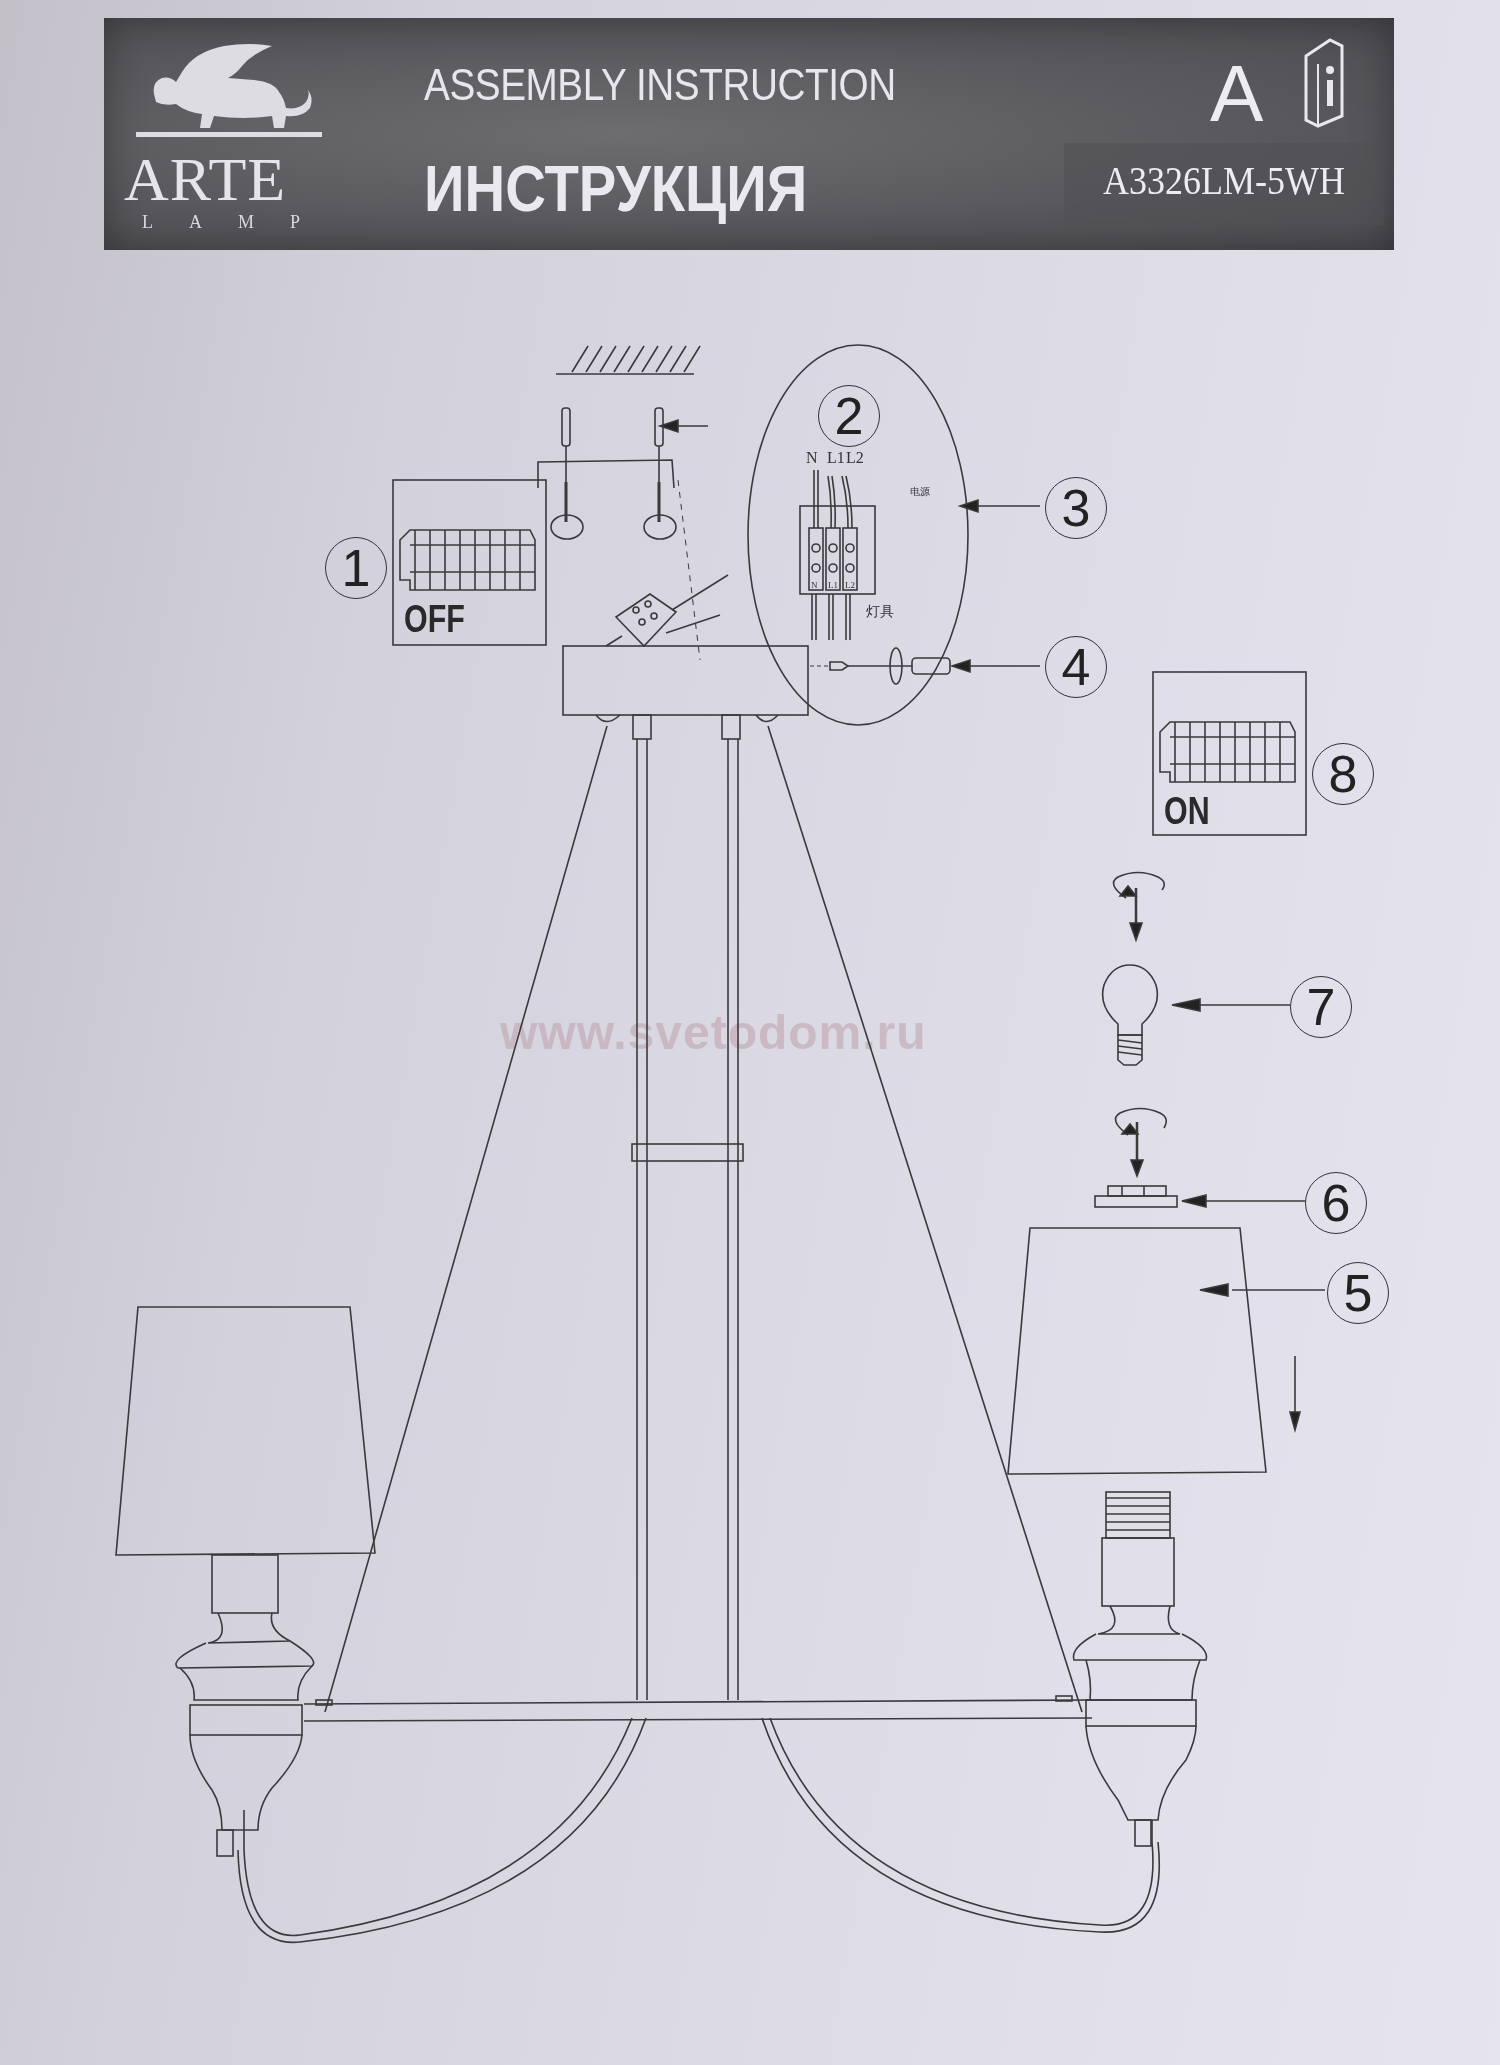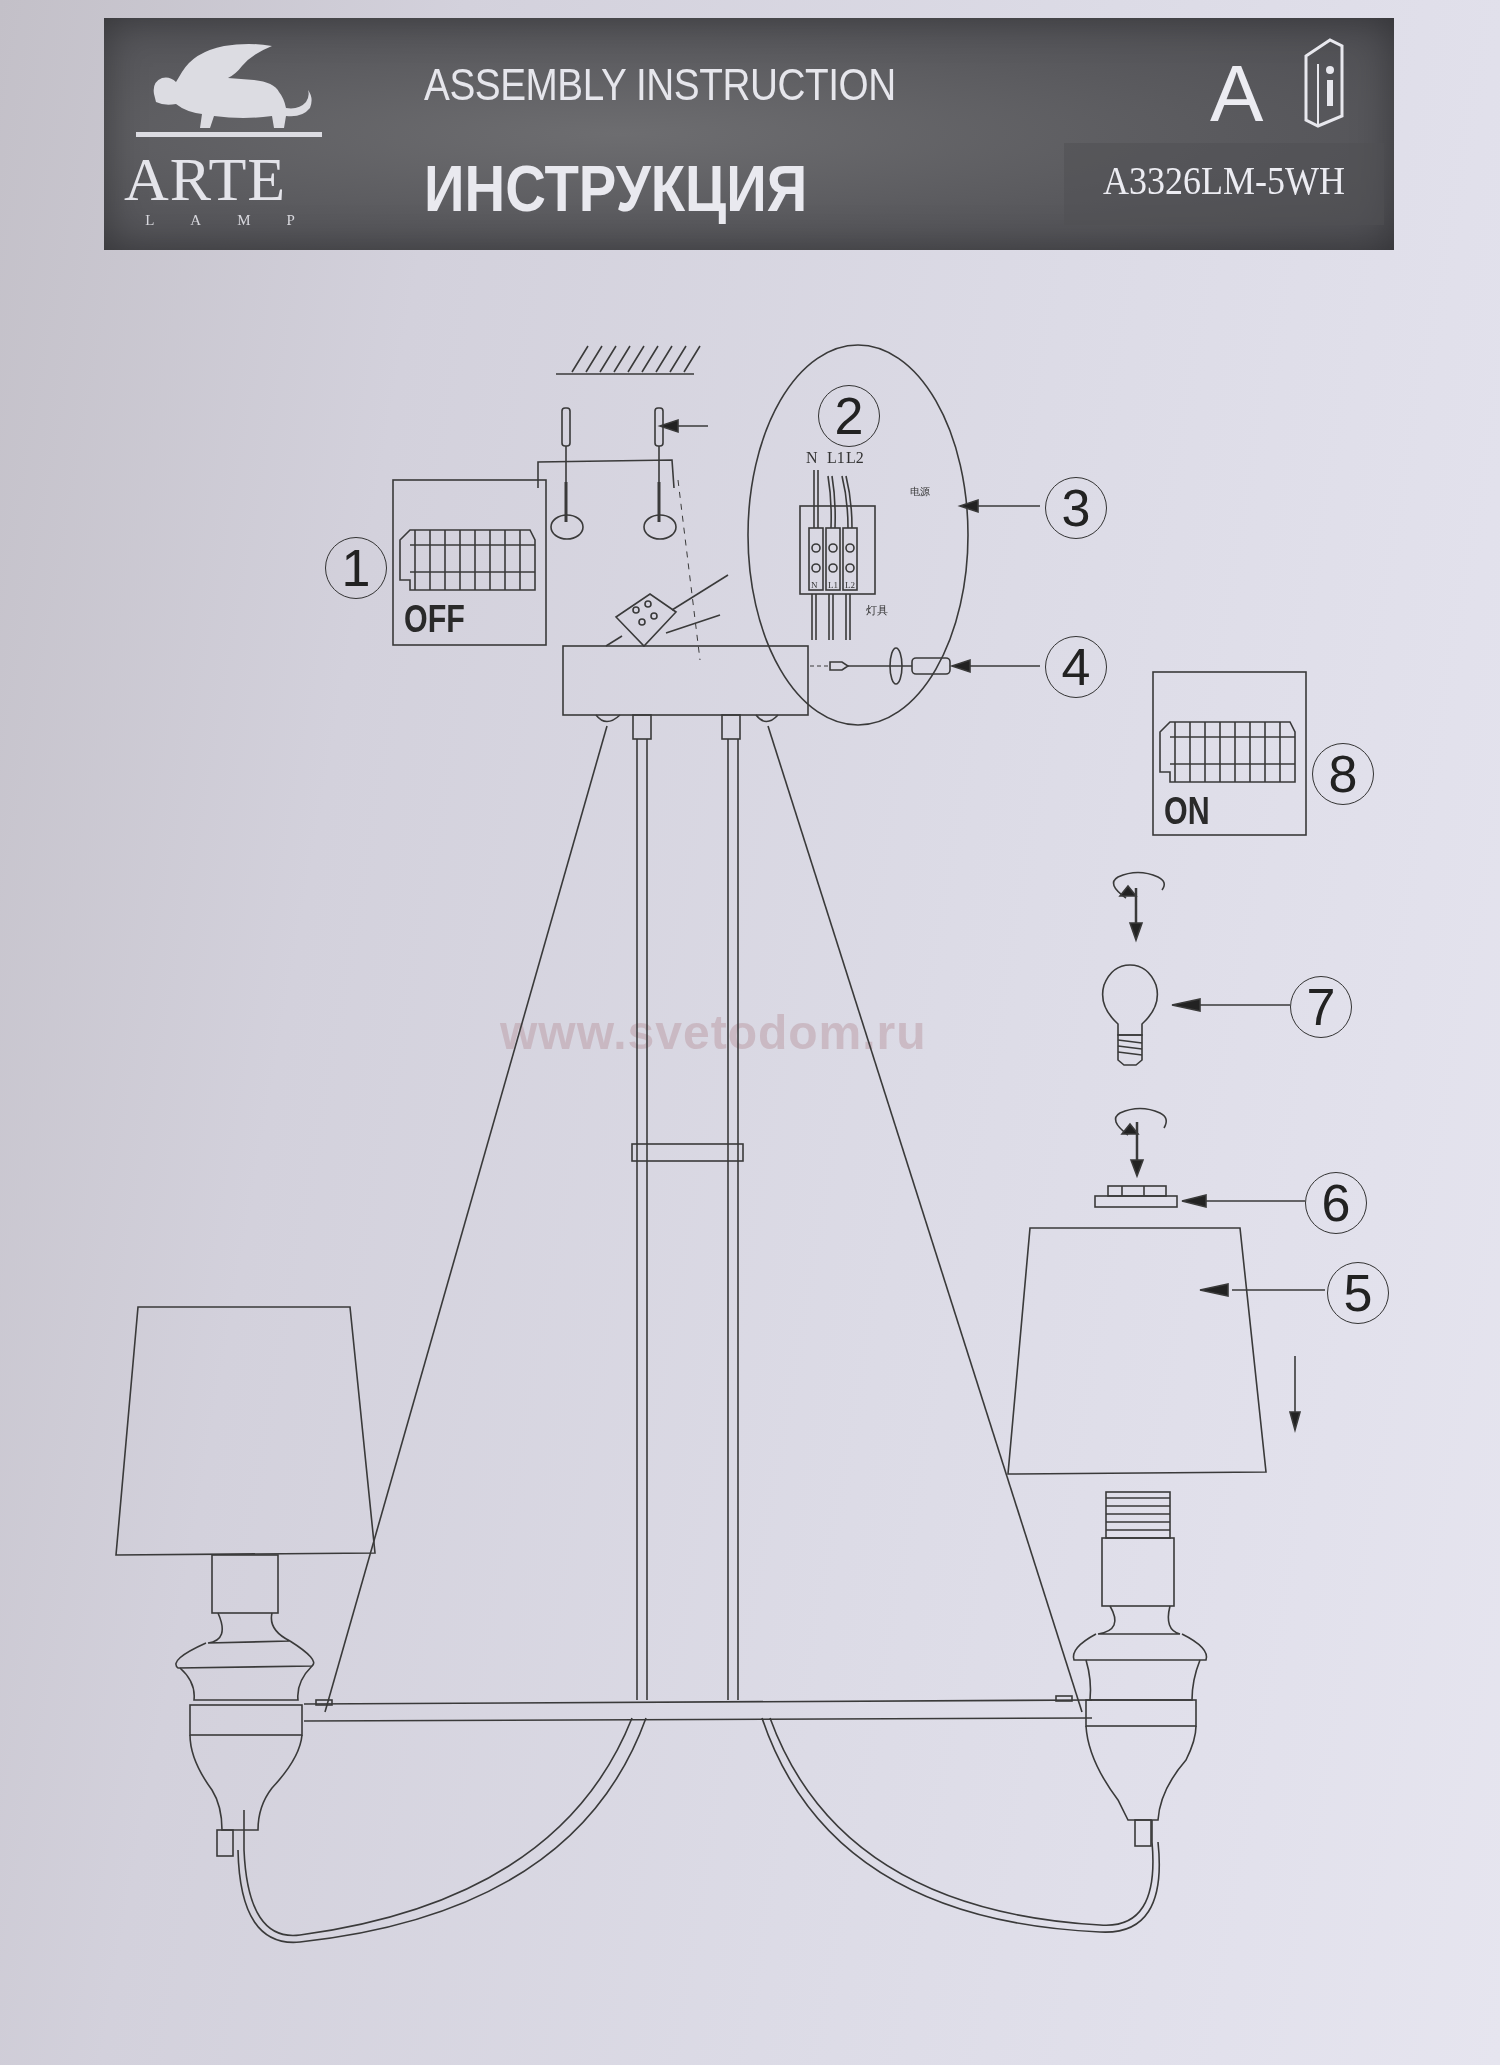--- a/index.html
+++ b/index.html
@@ -14,21 +14,21 @@
       background: radial-gradient(ellipse at 40% 50%, #6d6d70 0%, #5a5a5e 55%, #4d4d52 100%);
       box-shadow: inset 0 0 40px rgba(0,0,0,0.35);
     }
     .logo { position: absolute; left: 20px; top: 14px; width: 210px; height: 205px; }
     .logo-word {
       position: absolute; left: 0; top: 112px; width: 210px; text-align: left;
       font-family: "Liberation Serif", serif; font-size: 62px; color: #e4e4ea; letter-spacing: 1px;
     }
     .logo-sub {
       position: absolute; left: 0; top: 180px; width: 210px; text-align: center;
-      font-family: "Liberation Serif", serif; font-size: 15px; color: #d8d8de; letter-spacing: 36px; padding-left: 18px; box-sizing: border-box;
+      font-family: "Liberation Serif", serif; font-size: 18px; color: #d8d8de; letter-spacing: 36px; padding-left: 18px; box-sizing: border-box;
     }
     .title-en {
       position: absolute; left: 320px; top: 42px;
       font-size: 44px; color: #e6e6ec; transform: scaleX(0.88); transform-origin: left; letter-spacing: -0.5px;
     }
     .title-ru {
       position: absolute; left: 320px; top: 134px;
       font-size: 64px; color: #e9e9ef; transform: scaleX(0.88); transform-origin: left; font-weight: bold;
     }
     .badge-a {
@@ -268,13 +268,13 @@
 <div class="switch-label" style="left:404px;top:598px;">OFF</div>
 <div class="switch-label" style="left:1164px;top:790px;">ON</div>
 
 <div class="wire-label" style="left:806px;top:449px;font-size:16px;">N</div>
 <div class="wire-label" style="left:827px;top:449px;font-size:16px;">L1</div>
 <div class="wire-label" style="left:846px;top:449px;font-size:16px;">L2</div>
 <div class="wire-label" style="left:811px;top:580px;font-size:9px;">N</div>
 <div class="wire-label" style="left:828px;top:580px;font-size:9px;">L1</div>
 <div class="wire-label" style="left:845px;top:580px;font-size:9px;">L2</div>
 <div class="wire-label" style="left:910px;top:485px;font-size:10px;">电源</div>
-<div class="wire-label" style="left:866px;top:603px;font-size:11px;">灯具</div>
+<div class="wire-label" style="left:866px;top:603px;font-size:14px;">灯具</div>
 
 </body></html>

